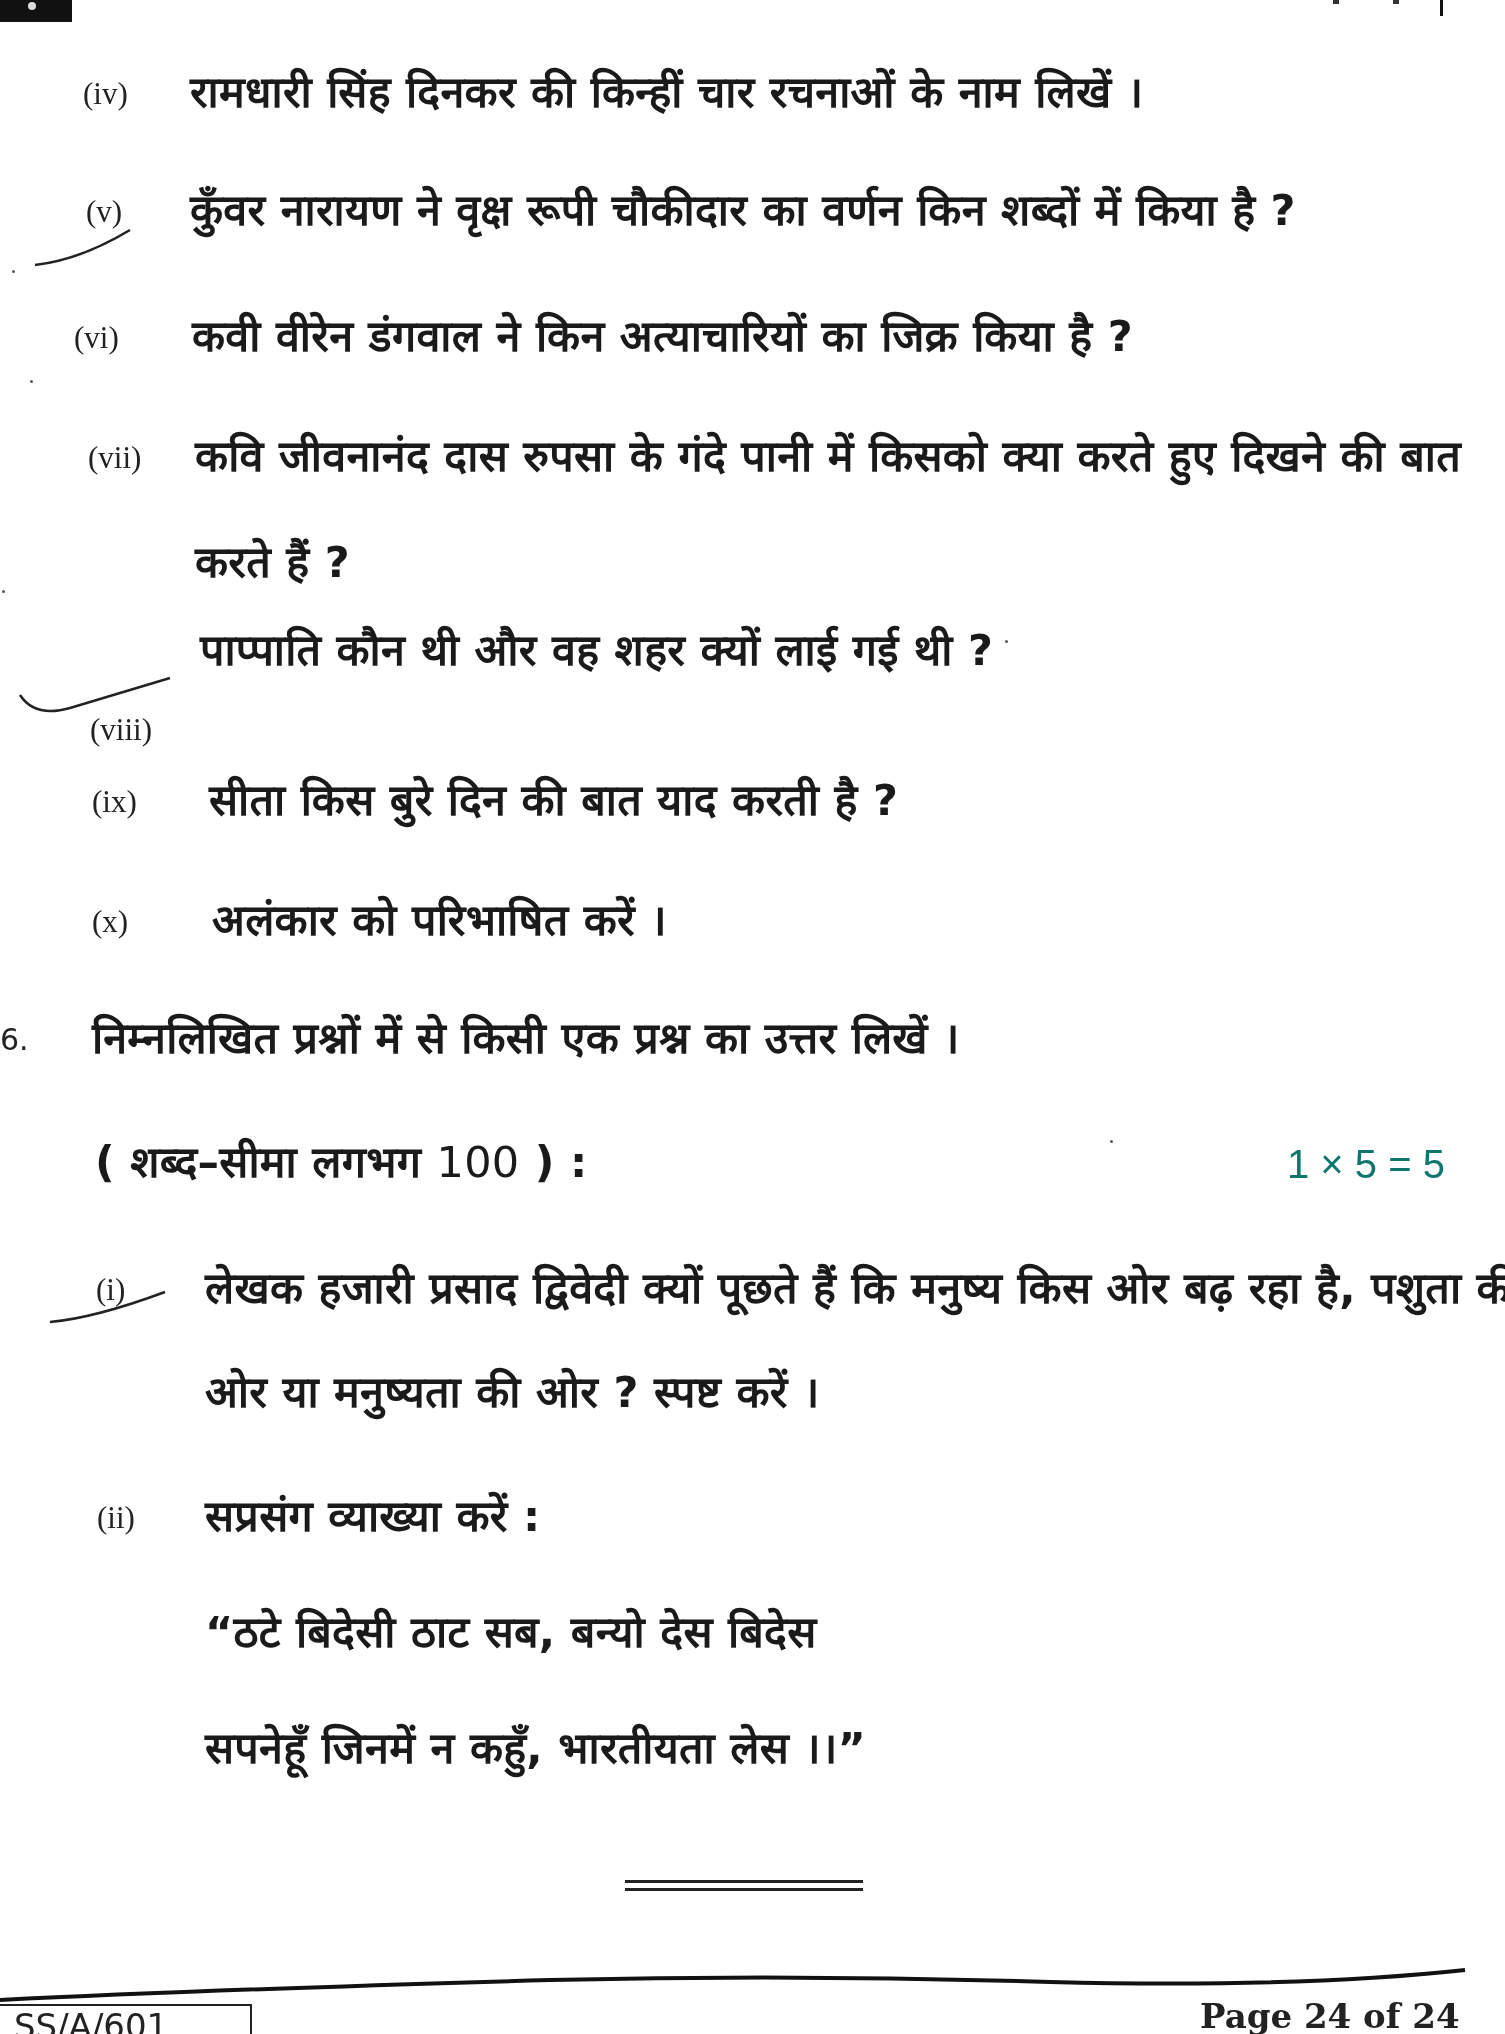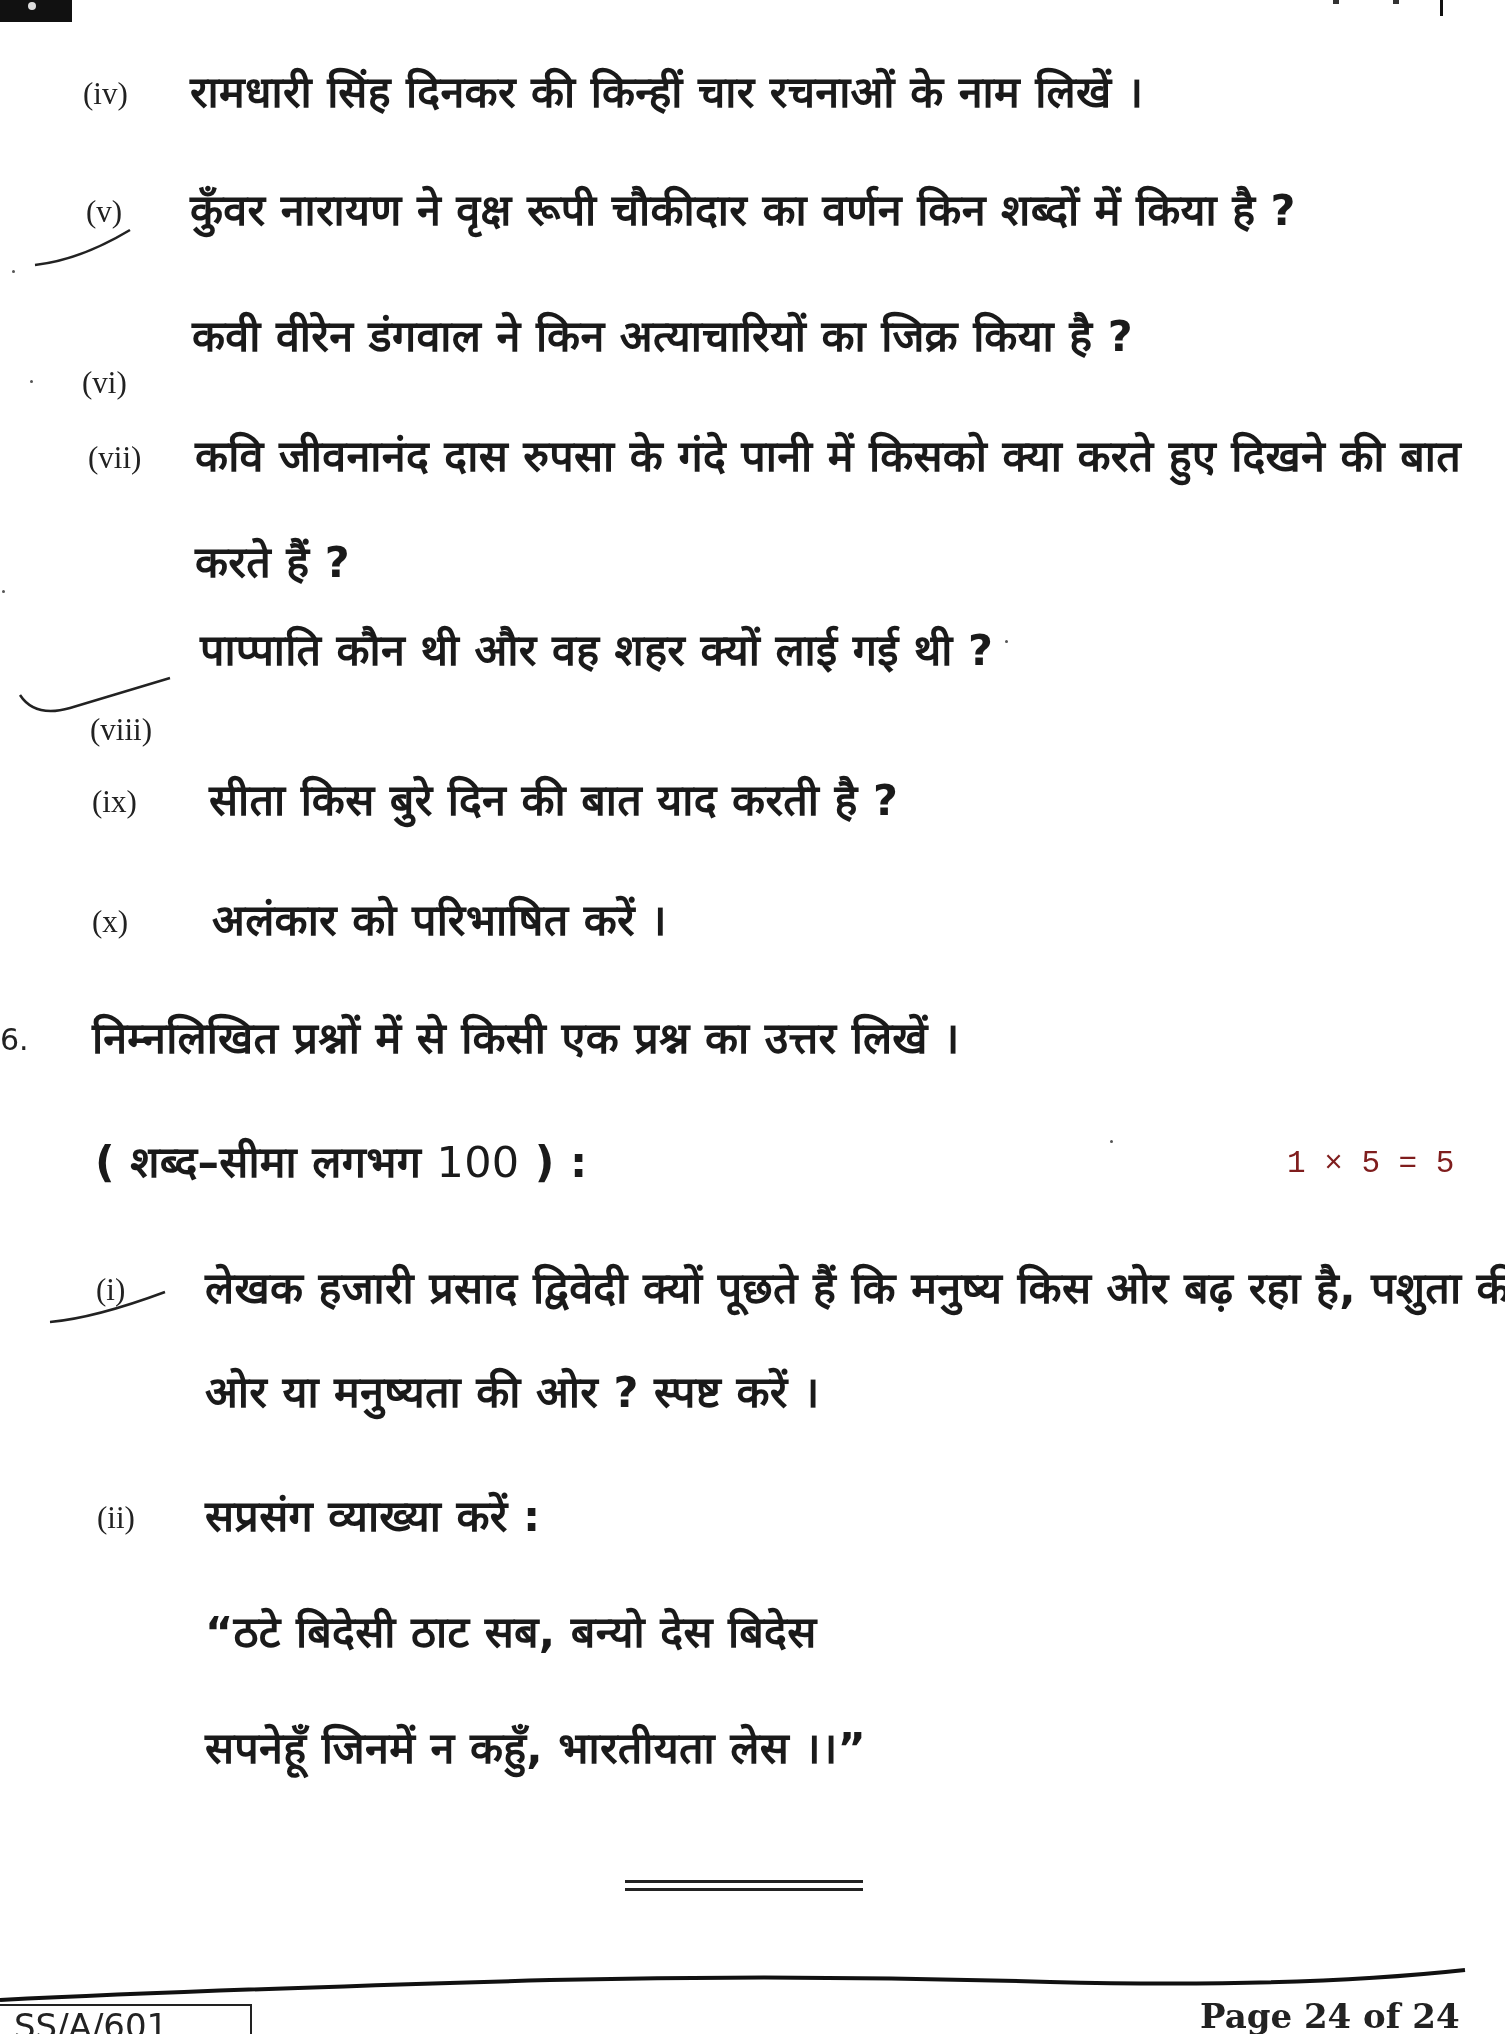--- a/index.html
+++ b/index.html
@@ -64,24 +64,24 @@
     }
     .mainnum {
       position: absolute;
       font-family: "DejaVu Sans", sans-serif;
       font-size: 30px;
       line-height: 44px;
       color: #222;
     }
     .marks {
       position: absolute;
-      font-family: Liberation Mono, monospace;
-      font-size: 31px;
-      line-height: 44px;
-      color: #7f1d1d;
+      font-family: Liberation Sans, sans-serif;
+      font-size: 40px;
+      line-height: 44px;
+      color: #0f766e;
     }
     .bold-num {
       font-weight: 400;
     }
     .end-rule {
       position: absolute;
       left: 625px;
       width: 238px;
       height: 3px;
       background: #222;
@@ -148,21 +148,21 @@
 
 <div>
   <span class="qnum" style="left:86px; top:190px;">(v)</span>
   <span class="line" style="left:190px; top:188px;">कुँवर नारायण ने वृक्ष रूपी चौकीदार का वर्णन किन शब्दों में किया है ?</span>
 </div>
 <svg class="pen-mark" style="left:30px; top:220px;" width="120" height="50">
   <path d="M5 45 Q 50 40 100 10" stroke="#222" stroke-width="2.5" fill="none"></path>
 </svg>
 
 <div>
-  <span class="qnum" style="left:82px; top:316px;margin-top:45px;">(vi)</span>
+  <span class="qnum" style="left:74px; top:316px;">(vi)</span>
   <span class="line" style="left:192px; top:314px;">कवी वीरेन डंगवाल ने किन अत्याचारियों का जिक्र किया है ?</span>
 </div>
 
 <div>
   <span class="qnum" style="left:88px; top:436px;">(vii)</span>
   <span class="line" style="left:195px; top:434px;">कवि जीवनानंद दास रुपसा के गंदे पानी में किसको क्या करते हुए दिखने की बात</span>
   <span class="line" style="left:195px; top:540px;">करते हैं ?</span>
 </div>
 
 <div>

